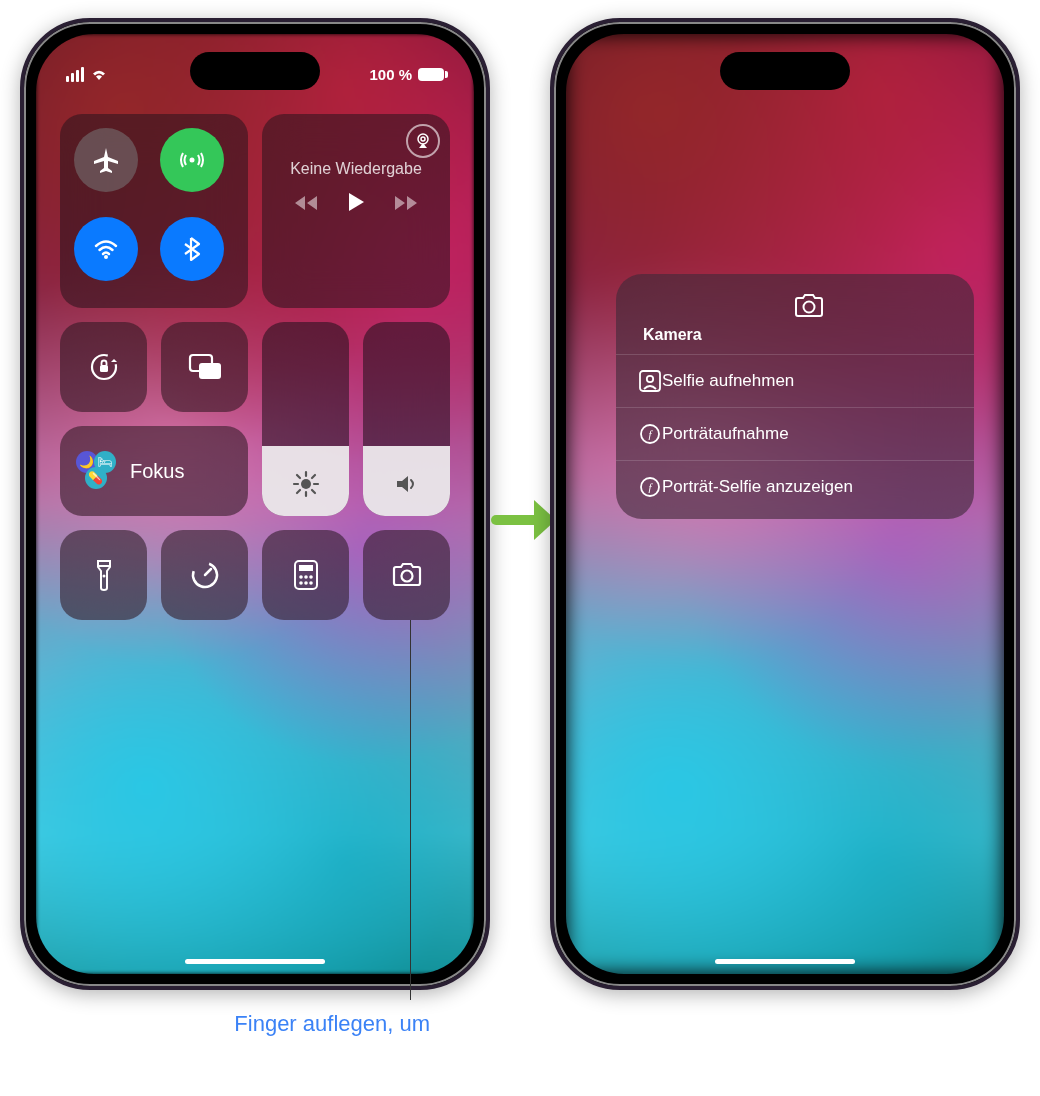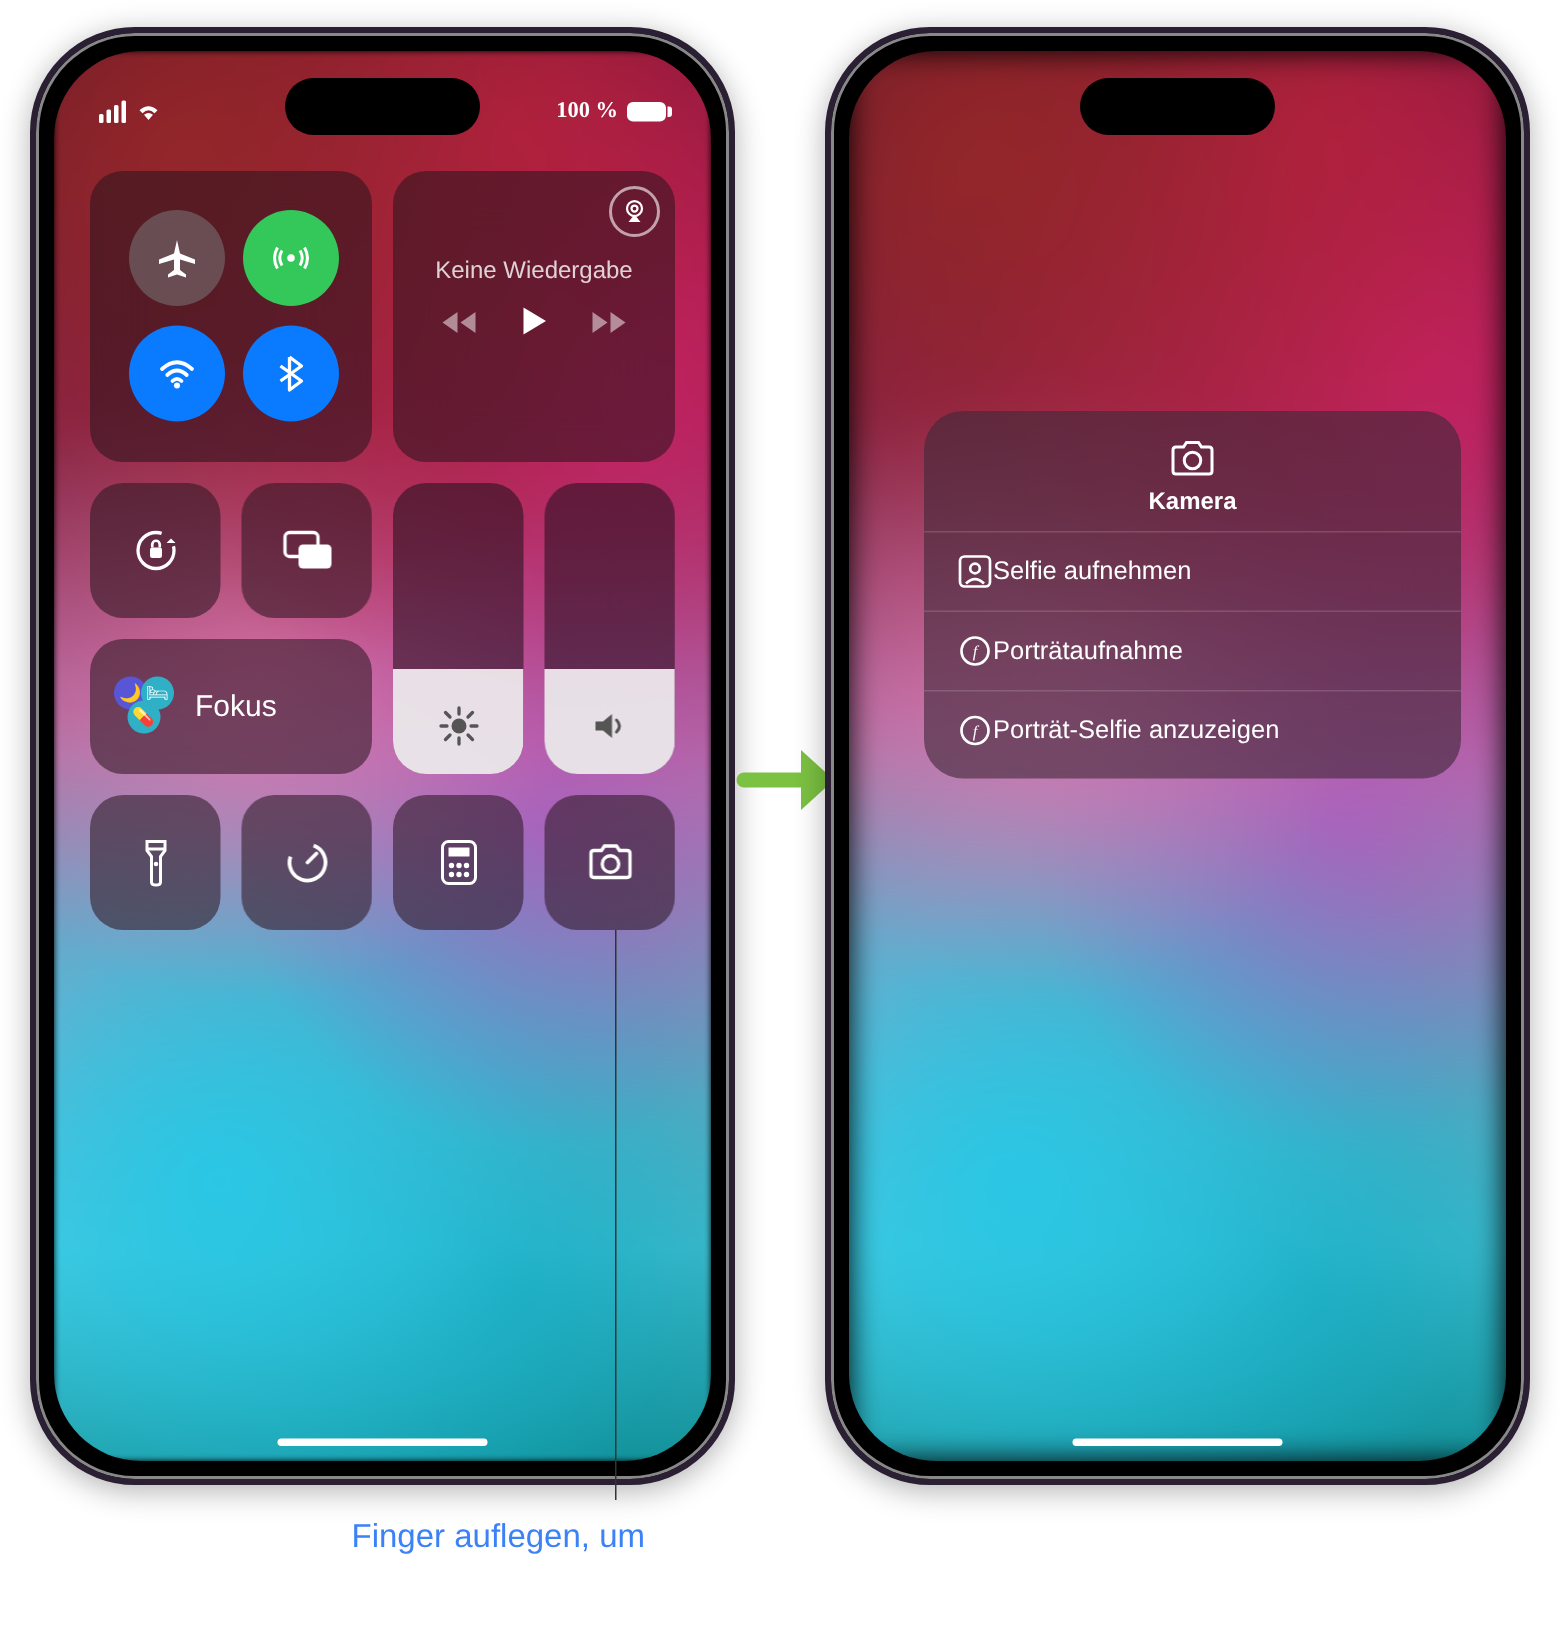--- a/index.html
+++ b/index.html
@@ -48,61 +48,61 @@
     width: 130px; height: 38px;
     background: #000; border-radius: 22px;
     z-index: 50;
   }
   .status-bar {
     position: absolute; top: 18px; left: 0; right: 0; height: 44px;
     display: flex; justify-content: space-between; align-items: center;
     padding: 0 30px; color: #fff; font-size: 15px; font-weight: 600;
     z-index: 40;
   }
-  .status-left, .status-right { display: flex; gap: 6px; font-family: Liberation Serif, serif; }
+  .status-left, .status-right { display: flex; gap: 6px; }
   .sig-bars { display: flex; align-items: flex-end; gap: 2px; }
   .sig-bars span { width: 3px; background:#fff; border-radius:1px; }
   .sig-bars span:nth-child(1){height:6px} .sig-bars span:nth-child(2){height:9px}
   .sig-bars span:nth-child(3){height:12px} .sig-bars span:nth-child(4){height:15px}
   .batt { display:flex; align-items:center; gap:4px; }
   .batt-body { width:26px; height:13px; border-radius:4px; background:#fff; position:relative; }
   .batt-body::after{content:"";position:absolute;right:-4px;top:3px;width:3px;height:7px;background:#fff;border-radius:0 2px 2px 0;}
   .cc-grid {
     position:absolute; top:80px; left:24px; right:24px;
     display:grid; grid-template-columns:repeat(4,1fr);
     grid-auto-rows:90px; gap:14px;
   }
   .tile {
     background: rgba(40,20,30,.55);
     backdrop-filter: blur(20px);
     border-radius: 22px;
     display:flex; align-items:center; justify-content:center;
     color:#fff;
   }
-  .tile.platter { grid-column: span 2; grid-row: span 2; display:block; padding:26px; }
+  .tile.platter { grid-column: span 2; grid-row: span 2; display:block; padding:14px; }
   .conn { display:grid; grid-template-columns:1fr 1fr; grid-template-rows:1fr 1fr; gap:12px; height:100%; }
   .circ { width:64px; height:64px; border-radius:50%; display:flex; align-items:center; justify-content:center; }
   .gray{background:rgba(120,120,120,.55);} .green{background:#34c759;} .blue{background:#0a7aff;}
   .media-platter { position:relative; }
   .media-title { text-align:center; margin-top:32px; color:rgba(255,255,255,.8); font-size:16px; }
   .media-ctrls { display:flex; justify-content:center; gap:28px; margin-top:14px; color:rgba(255,255,255,.85); font-size:22px;}
   .airplay{ position:absolute; top:10px; right:10px; width:34px;height:34px;border:2px solid rgba(255,255,255,.6);border-radius:50%; display:flex;align-items:center;justify-content:center;}
   .tile.wide{ grid-column:span 2; justify-content:flex-start; padding-left:16px; gap:14px;}
   .tile.vslider{ grid-row:span 2; border-radius:22px; position:relative; overflow:hidden; background:rgba(30,15,25,.55);}
   .vslider .fill{position:absolute;bottom:0;left:0;right:0;background:rgba(255,255,255,.85);}
   .vslider svg{position:absolute;bottom:18px;left:50%;transform:translateX(-50%);}
   .mini{width:22px;height:22px;border-radius:50%;display:flex;align-items:center;justify-content:center;font-size:12px;}
   .home-ind{position:absolute;bottom:10px;left:50%;transform:translateX(-50%);width:140px;height:5px;background:#fff;border-radius:3px;}
   
   .cam-menu {
     position:absolute; top:240px; left:50px; right:30px;
     background:rgba(60,40,55,.6); backdrop-filter:blur(30px);
     border-radius:26px; padding:18px 0 6px; color:#fff;
   }
-  .cam-head{ text-align:center; }
+  .cam-head{ text-align:left;margin-left:27px; }
   .cam-head svg{display:block;margin:0 auto 6px;}
   .cam-head-title{ font-size:16px; font-weight:600; margin-bottom:10px;}
   .cam-row{ display:flex; align-items:center; padding:14px 22px; border-top:1px solid rgba(255,255,255,.15); font-size:17px;}
   .cam-row:first-of-type{border-top:1px solid rgba(255,255,255,.15);}
   
   .arrow { position:absolute; left:490px; top:490px; }
   
   .callout-line{ position:absolute; left:410px; top:620px; width:1px; height:380px; background:#333;}
   .callout-text{ position:absolute; left:20px; top:1010px; width:410px; text-align:right; font-size:22px; color:#3b82f6; line-height:1.25; }
 </style>

